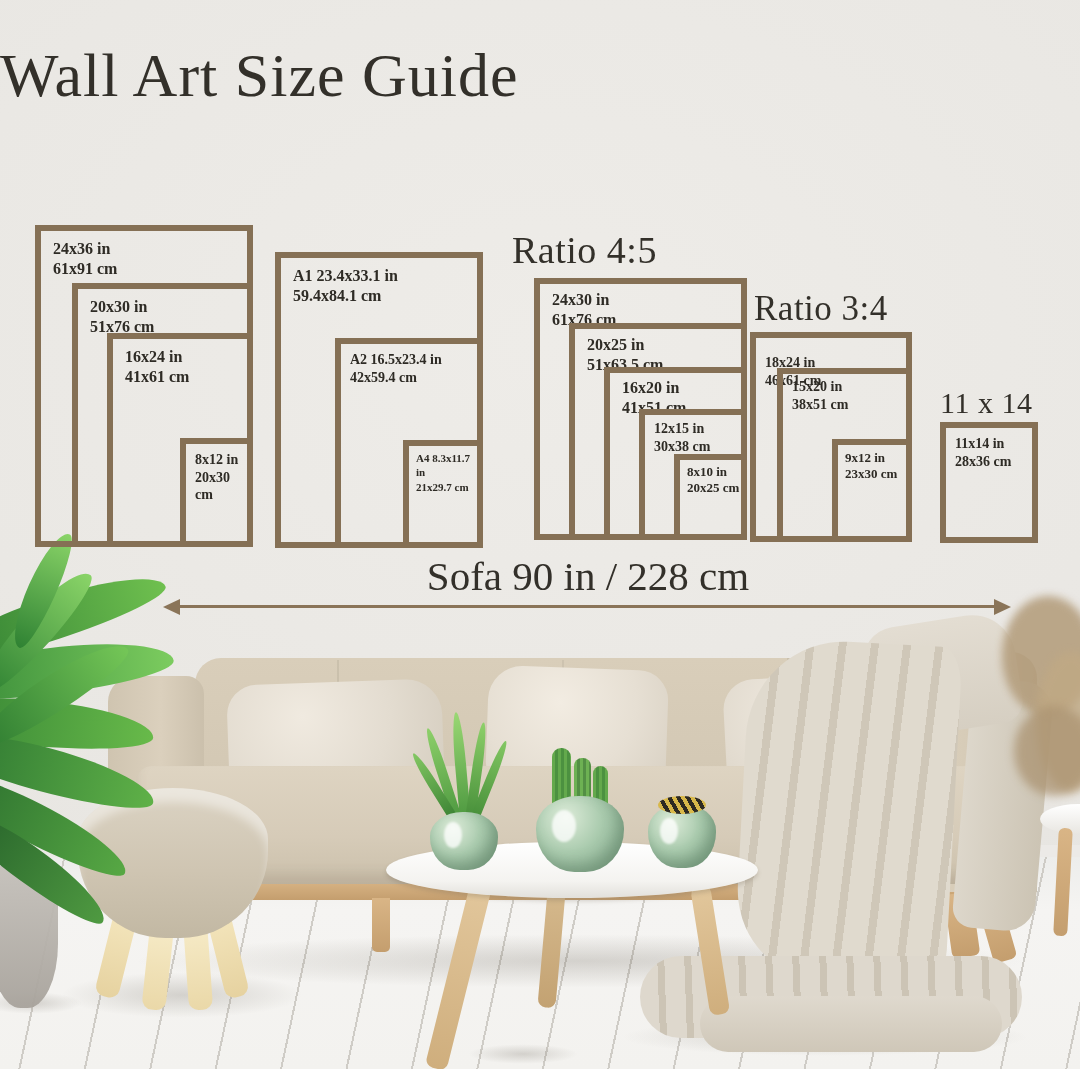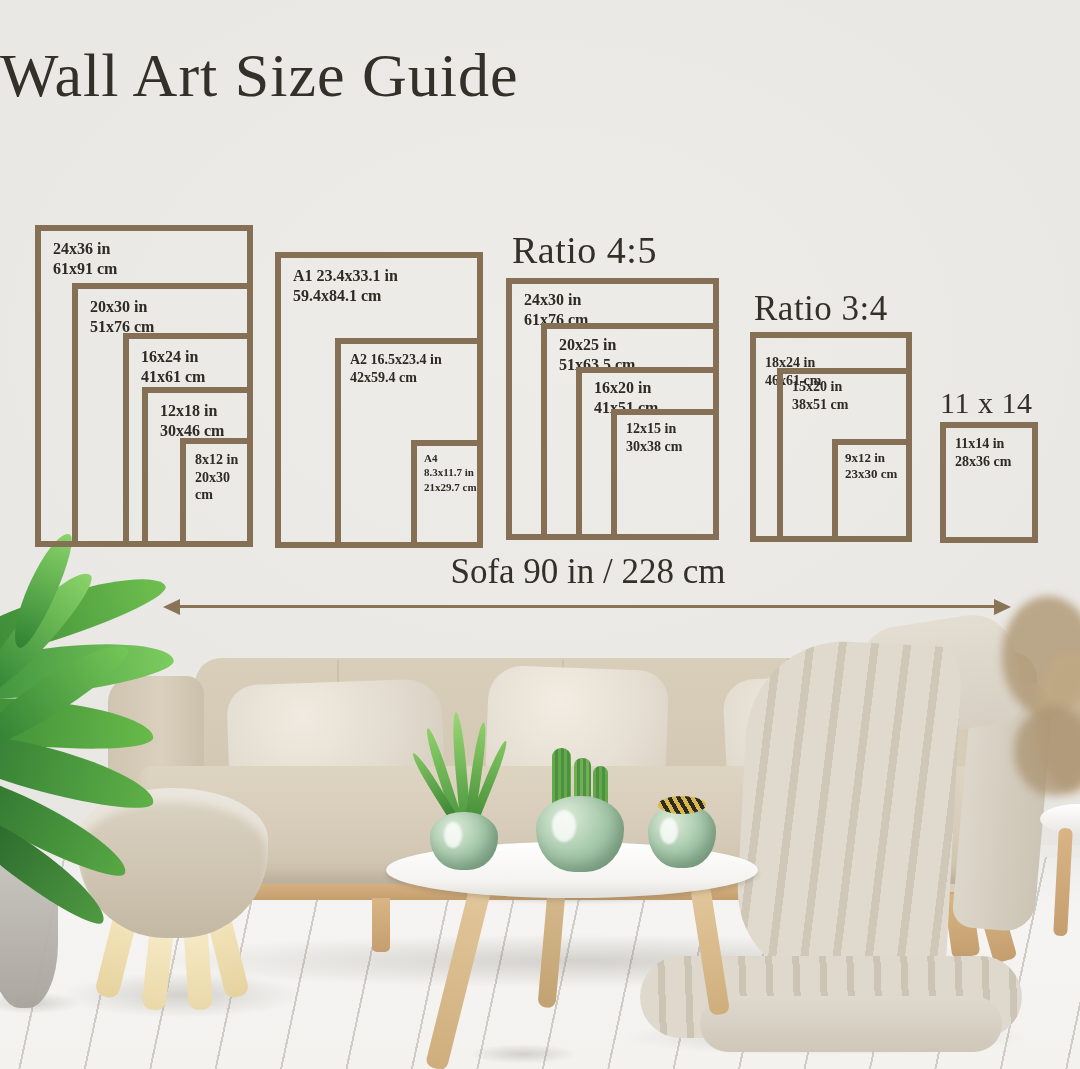--- a/index.html
+++ b/index.html
@@ -35,21 +35,21 @@
   .g-heading{
     position:absolute;margin:0;z-index:20;font-weight:400;color:var(--text,#33302a);letter-spacing:.5px;
   }
   .frames{position:absolute;z-index:20;}
   .frame{position:absolute;right:0;bottom:0;box-sizing:border-box;
     border:6px solid var(--frame-border,#857055);}
   .flabel{margin:8px 0 0 12px;font-weight:700;font-size:16px;line-height:1.25;color:#2e2b25;}
   .flabel.xs{margin:5px 0 0 7px;font-size:11px;line-height:1.3;}
   .flabel.sm{margin:7px 0 0 9px;font-size:14px;}
   .measure{position:absolute;left:114px;top:552px;width:948px;text-align:center;z-index:20;
-    font-size:35px;color:var(--text,#33302a);}
+    font-size:41px;color:var(--text,#33302a);}
   .arrow{position:absolute;left:163px;top:599px;width:848px;height:16px;z-index:20;}
   .arrow .line{position:absolute;left:6px;right:6px;top:6px;height:3px;background:var(--arrow,#8a7458);}
   .arrow .head{position:absolute;top:0;width:0;height:0;border-top:8px solid transparent;border-bottom:8px solid transparent;}
   .arrow .head.left{left:0;border-right:17px solid var(--arrow,#8a7458);}
   .arrow .head.right{right:0;border-left:17px solid var(--arrow,#8a7458);}
 </style>
 </head>
 <body>
 
 <div class="poster">
@@ -142,30 +142,24 @@
         <div>24x36 in</div>
           <div>61x91 cm</div>
       </div>
     </div>
     <div class="frame" style="width:181px;height:264px">
       <div class="flabel">
         <div>20x30 in</div>
           <div>51x76 cm</div>
       </div>
     </div>
-    <div class="frame" style="width:130px;height:214px">
+    <div class="frame" style="width:146px;height:214px">
       <div class="flabel">
         <div>16x24 in</div>
           <div>41x61 cm</div>
-      </div>
-    </div>
-    <div class="frame" style="width:111px;height:160px">
-      <div class="flabel">
-        <div>12x18 in</div>
-          <div>30x46 cm</div>
       </div>
     </div>
     <div class="frame" style="width:73px;height:109px">
       <div class="flabel sm">
         <div>8x12 in</div>
           <div>20x30 cm</div>
       </div>
     </div>
   </div>
 
@@ -175,30 +169,30 @@
         <div>A1 23.4x33.1 in</div>
           <div>59.4x84.1 cm</div>
       </div>
     </div>
     <div class="frame" style="width:148px;height:210px">
       <div class="flabel sm">
         <div>A2 16.5x23.4 in</div>
           <div>42x59.4 cm</div>
       </div>
     </div>
-    <div class="frame" style="width:72px;height:108px">
+    <div class="frame" style="width:80px;height:108px">
       <div class="flabel xs">
         <div>A4 8.3x11.7 in</div>
           <div>21x29.7 cm</div>
       </div>
     </div>
   </div>
 
   <h2 class="g-heading" style="left:512px;top:228px;font-size:38px">Ratio 4:5</h2>
-  <div class="frames" style="left:484px;top:278px;width:235px;height:262px">
+  <div class="frames" style="left:512px;top:278px;width:235px;height:262px">
     <div class="frame" style="width:213px;height:262px">
       <div class="flabel" style="margin-top:6px">
         <div>24x30 in</div>
           <div>61x76 cm</div>
       </div>
     </div>
     <div class="frame" style="width:178px;height:217px">
       <div class="flabel" style="margin-top:6px">
         <div>20x25 in</div>
           <div>51x63.5 cm</div>
@@ -207,20 +201,26 @@
     <div class="frame" style="width:143px;height:173px">
       <div class="flabel" style="margin-top:5px">
         <div>16x20 in</div>
           <div>41x51 cm</div>
       </div>
     </div>
     <div class="frame" style="width:108px;height:131px">
       <div class="flabel sm" style="margin-top:5px">
         <div>12x15 in</div>
           <div>30x38 cm</div>
+      </div>
+    </div>
+    <div class="frame" style="width:73px;height:86px">
+      <div class="flabel sm" style="margin:4px 0 0 7px;font-size:13px">
+        <div>8x10 in</div>
+          <div>20x25 cm</div>
       </div>
     </div>
   </div>
 
   <h2 class="g-heading" style="left:754px;top:289px;font-size:35px">Ratio 3:4</h2>
   <div class="frames" style="left:750px;top:332px;width:162px;height:210px">
     <div class="frame" style="width:162px;height:210px">
       <div class="flabel sm" style="margin-top:16px">
         <div>18x24 in</div>
           <div>46x61 cm</div>

